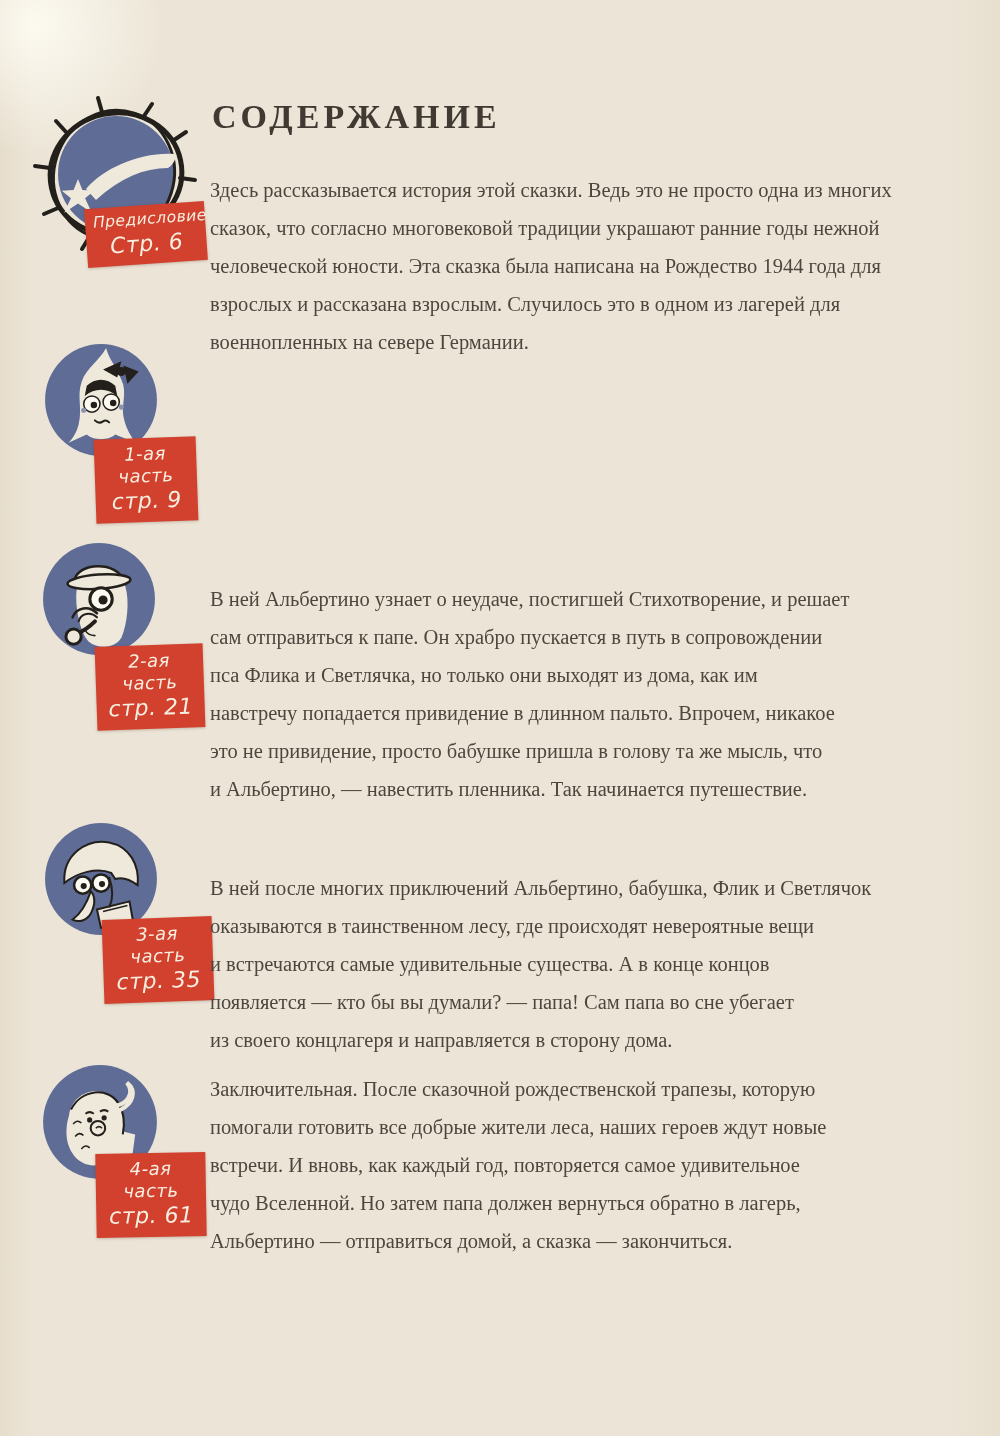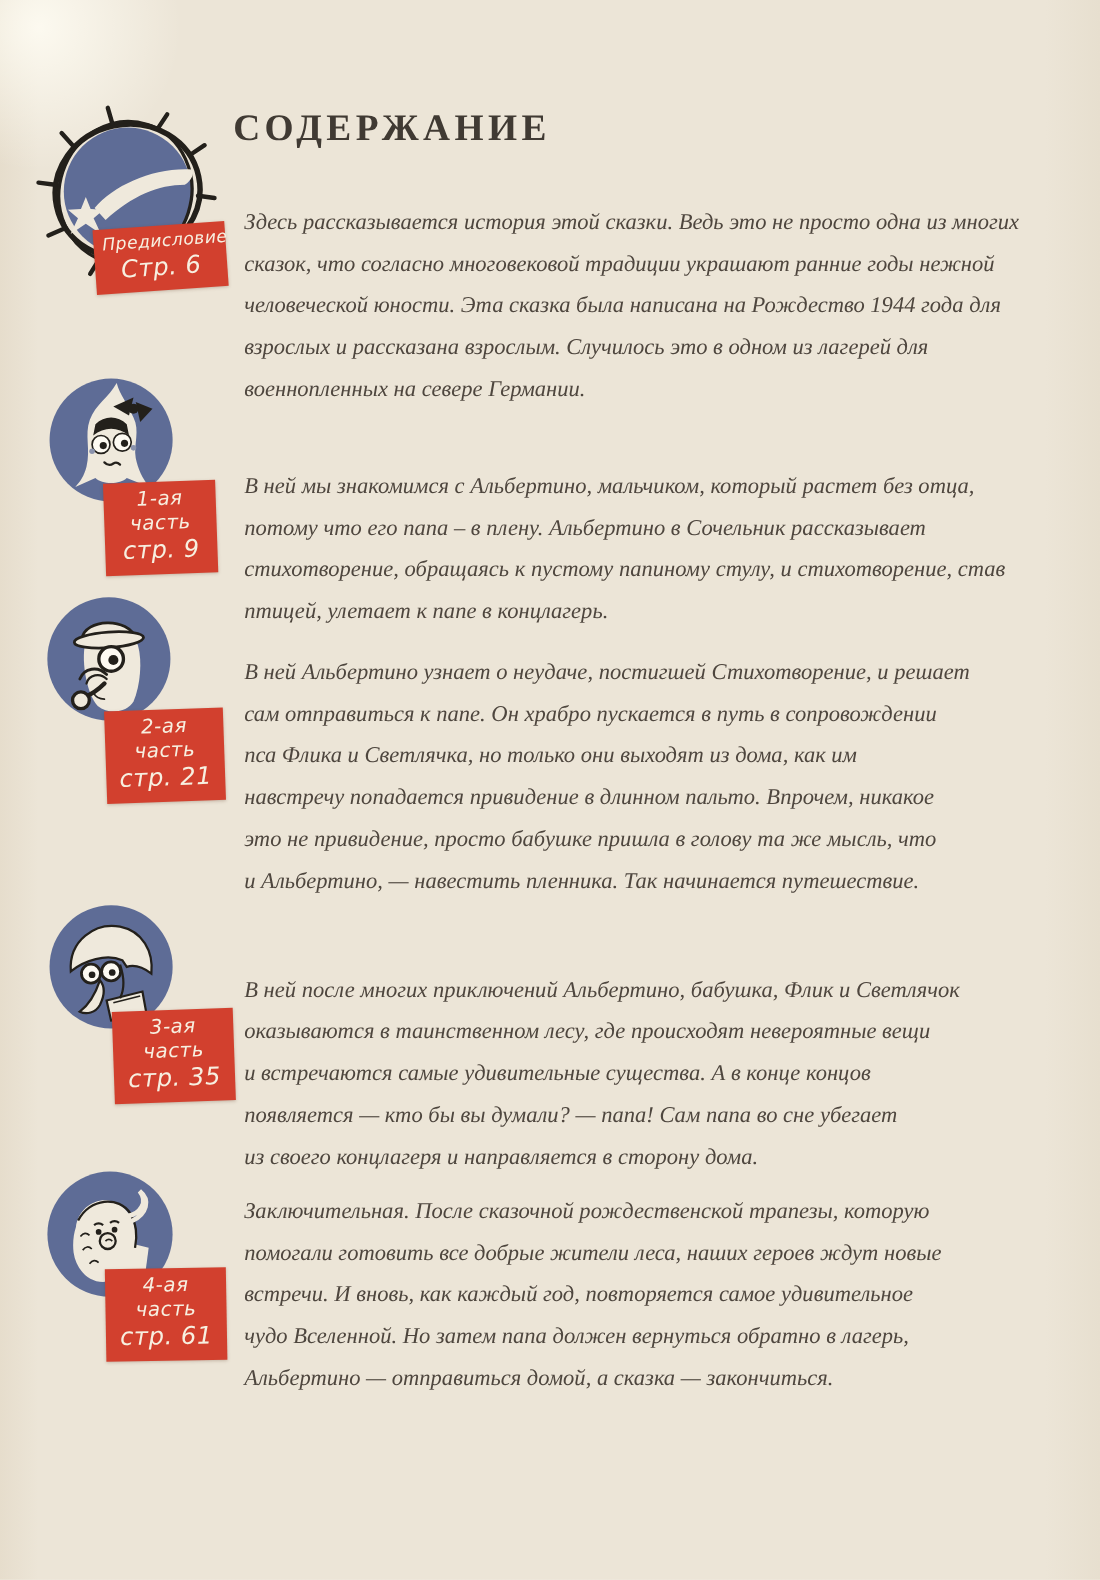--- a/index.html
+++ b/index.html
@@ -12,25 +12,24 @@
       #ebe4d6;
     overflow:hidden;
     font-family:"Liberation Serif", serif;
   }
   .title{
     position:absolute;left:212px;top:98px;
     font-size:34px;font-weight:bold;letter-spacing:4px;
     color:#403a33;margin:0;
   }
   .para{
-    position:absolute;left:210px;margin:12px;
+    position:absolute;left:210px;margin:0;
     white-space:pre;
     font-size:20.5px;line-height:38px;
     color:#4e463e;
-    font-style:italic;
   }
   #p1{top:171px}
   #p2{top:411px}
   #p3{top:580px}
   #p4{top:869px}
   #p5{top:1070px}
 
   .badge{position:absolute;}
   .badge svg{display:block;width:100%;height:100%;}
   #b1{left:28px;top:90px;width:170px;height:174px;}
@@ -176,24 +175,20 @@
   <div class="plabel" id="l5">
     <span class="l1">4-ая часть</span>
     <span class="l2">стр. 61</span>
   </div>
 
   <p class="para" id="p1">Здесь рассказывается история этой сказки. Ведь это не просто одна из многих
 сказок, что согласно многовековой традиции украшают ранние годы нежной
 человеческой юности. Эта сказка была написана на Рождество 1944 года для
 взрослых и рассказана взрослым. Случилось это в одном из лагерей для
 военнопленных на севере Германии.</p>
-  <p class="para" id="p2">В ней мы знакомимся с Альбертино, мальчиком, который растет без отца,
-потому что его папа – в плену. Альбертино в Сочельник рассказывает
-стихотворение, обращаясь к пустому папиному стулу, и стихотворение, став
-птицей, улетает к папе в концлагерь.</p>
   <p class="para" id="p3">В ней Альбертино узнает о неудаче, постигшей Стихотворение, и решает
 сам отправиться к папе. Он храбро пускается в путь в сопровождении
 пса Флика и Светлячка, но только они выходят из дома, как им
 навстречу попадается привидение в длинном пальто. Впрочем, никакое
 это не привидение, просто бабушке пришла в голову та же мысль, что
 и Альбертино, — навестить пленника. Так начинается путешествие.</p>
   <p class="para" id="p4">В ней после многих приключений Альбертино, бабушка, Флик и Светлячок
 оказываются в таинственном лесу, где происходят невероятные вещи
 и встречаются самые удивительные существа. А в конце концов
 появляется — кто бы вы думали? — папа! Сам папа во сне убегает

